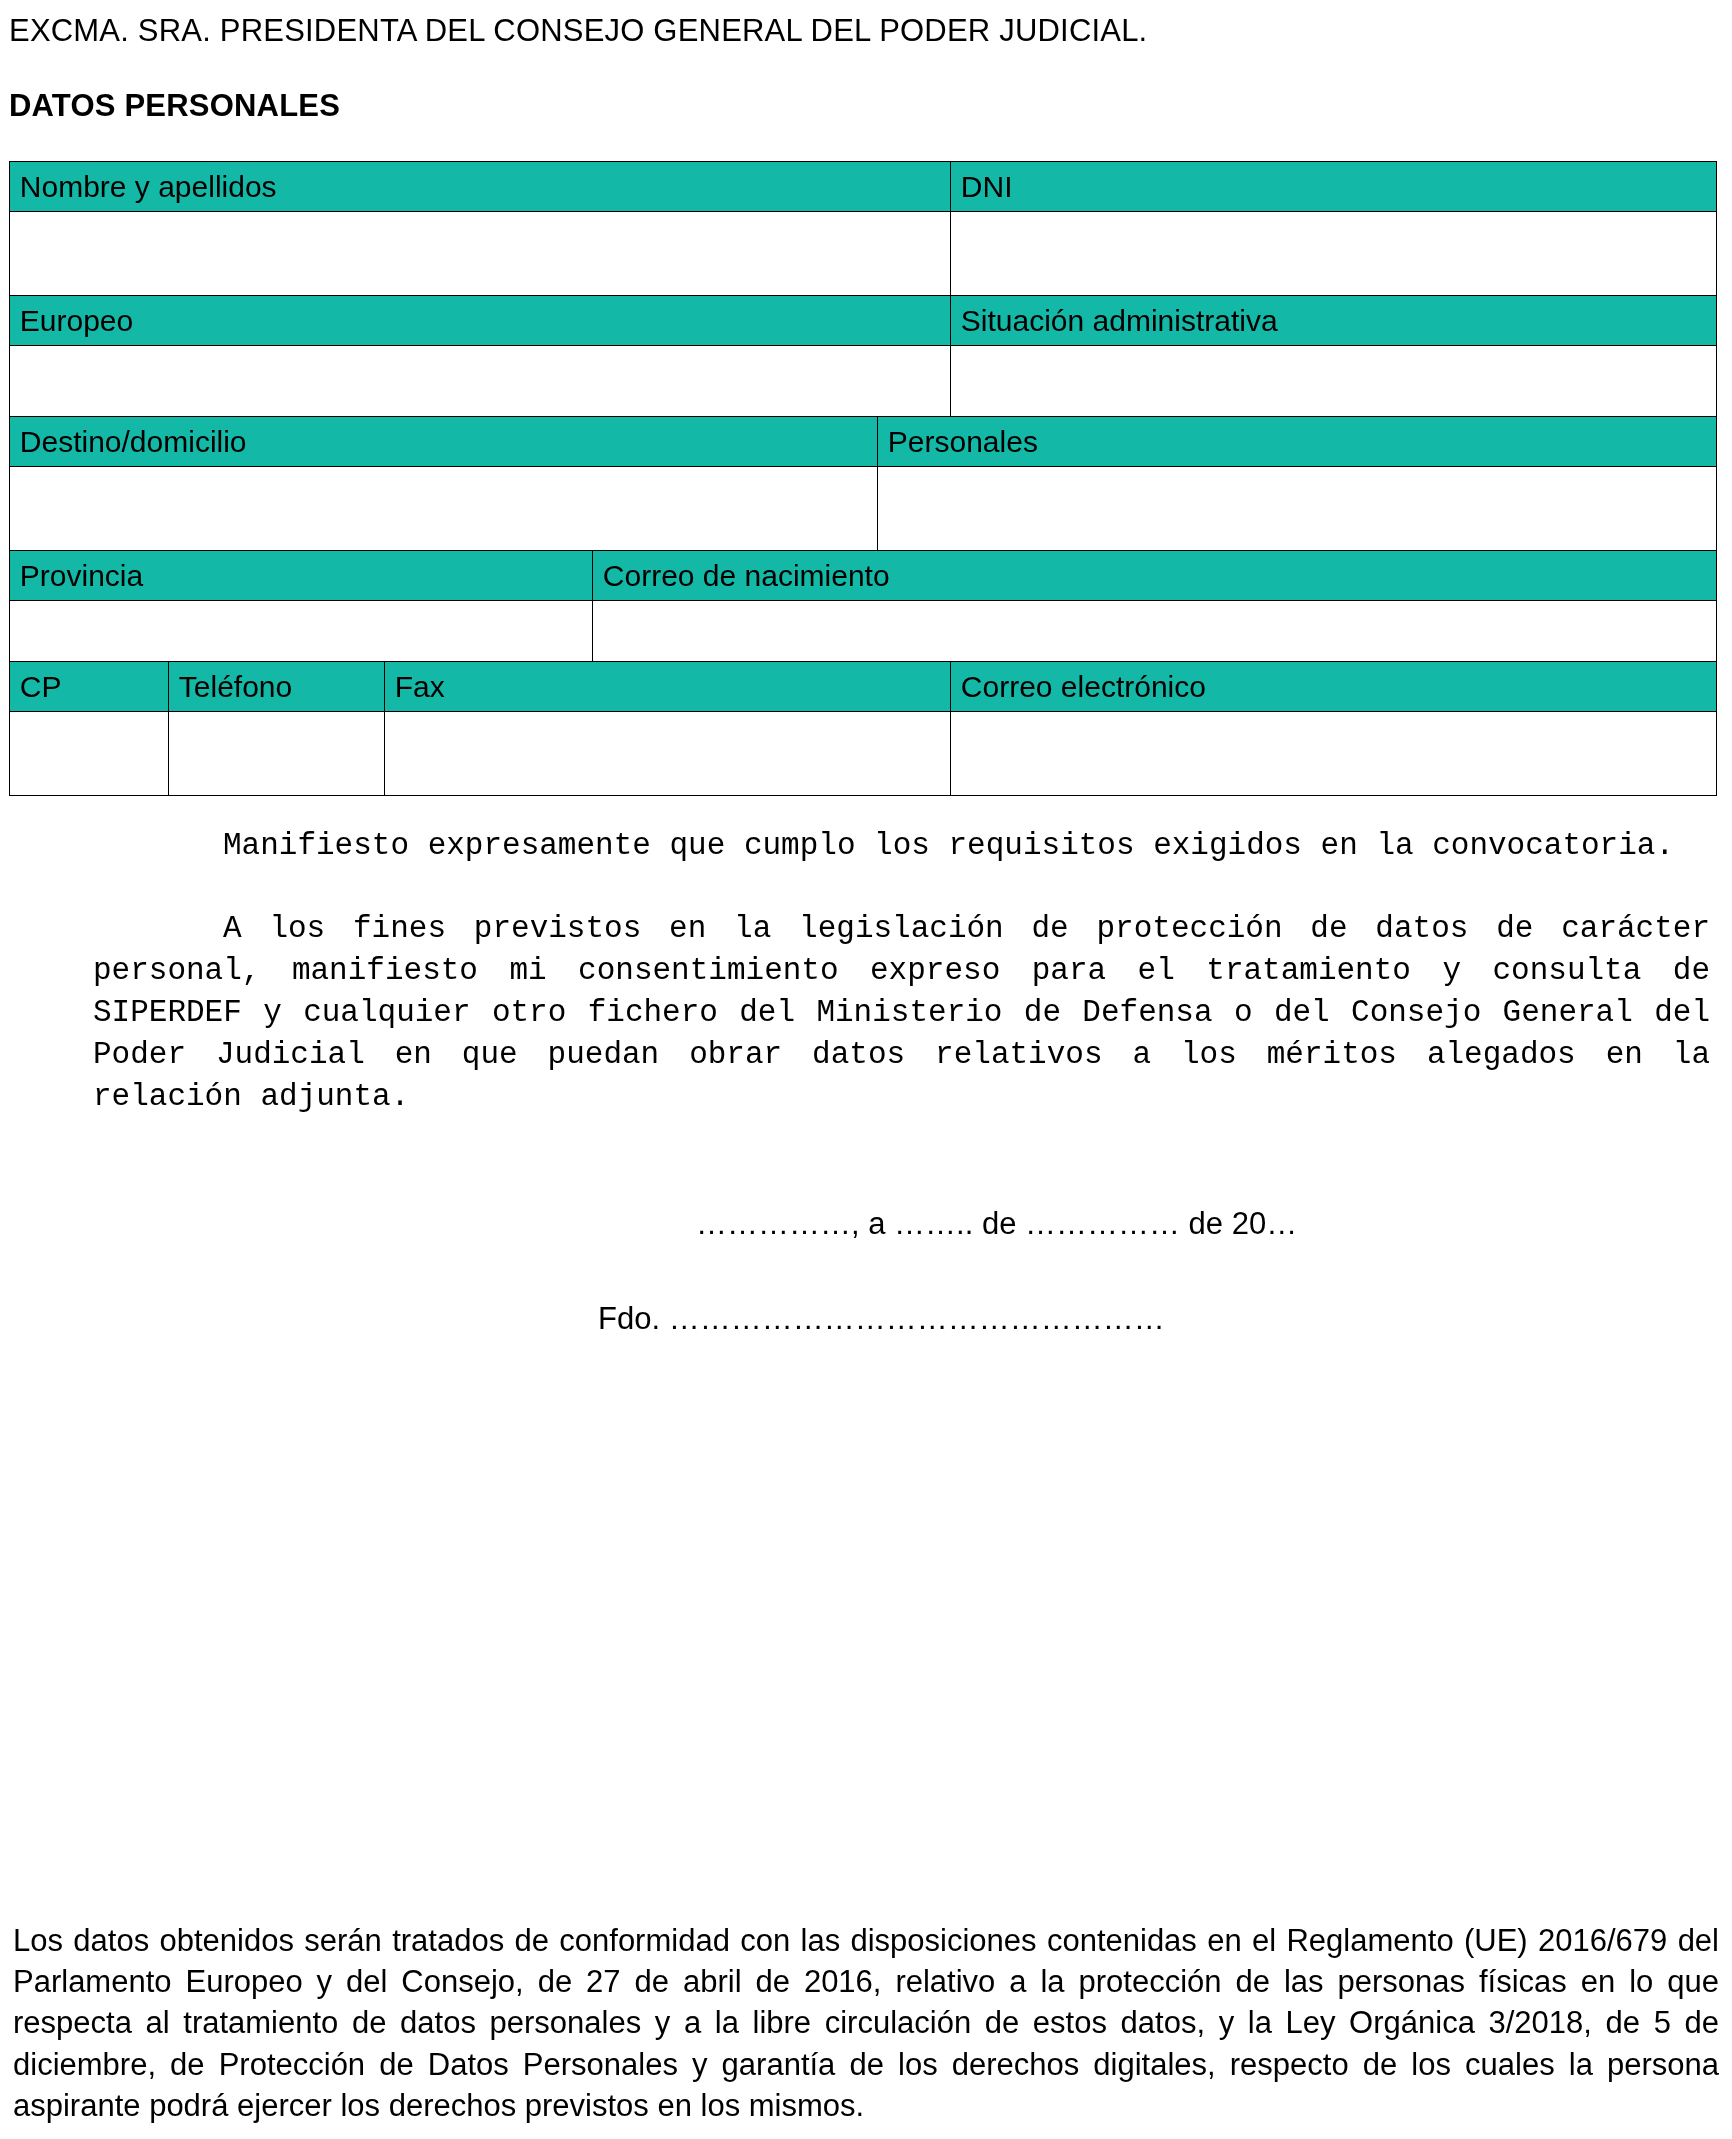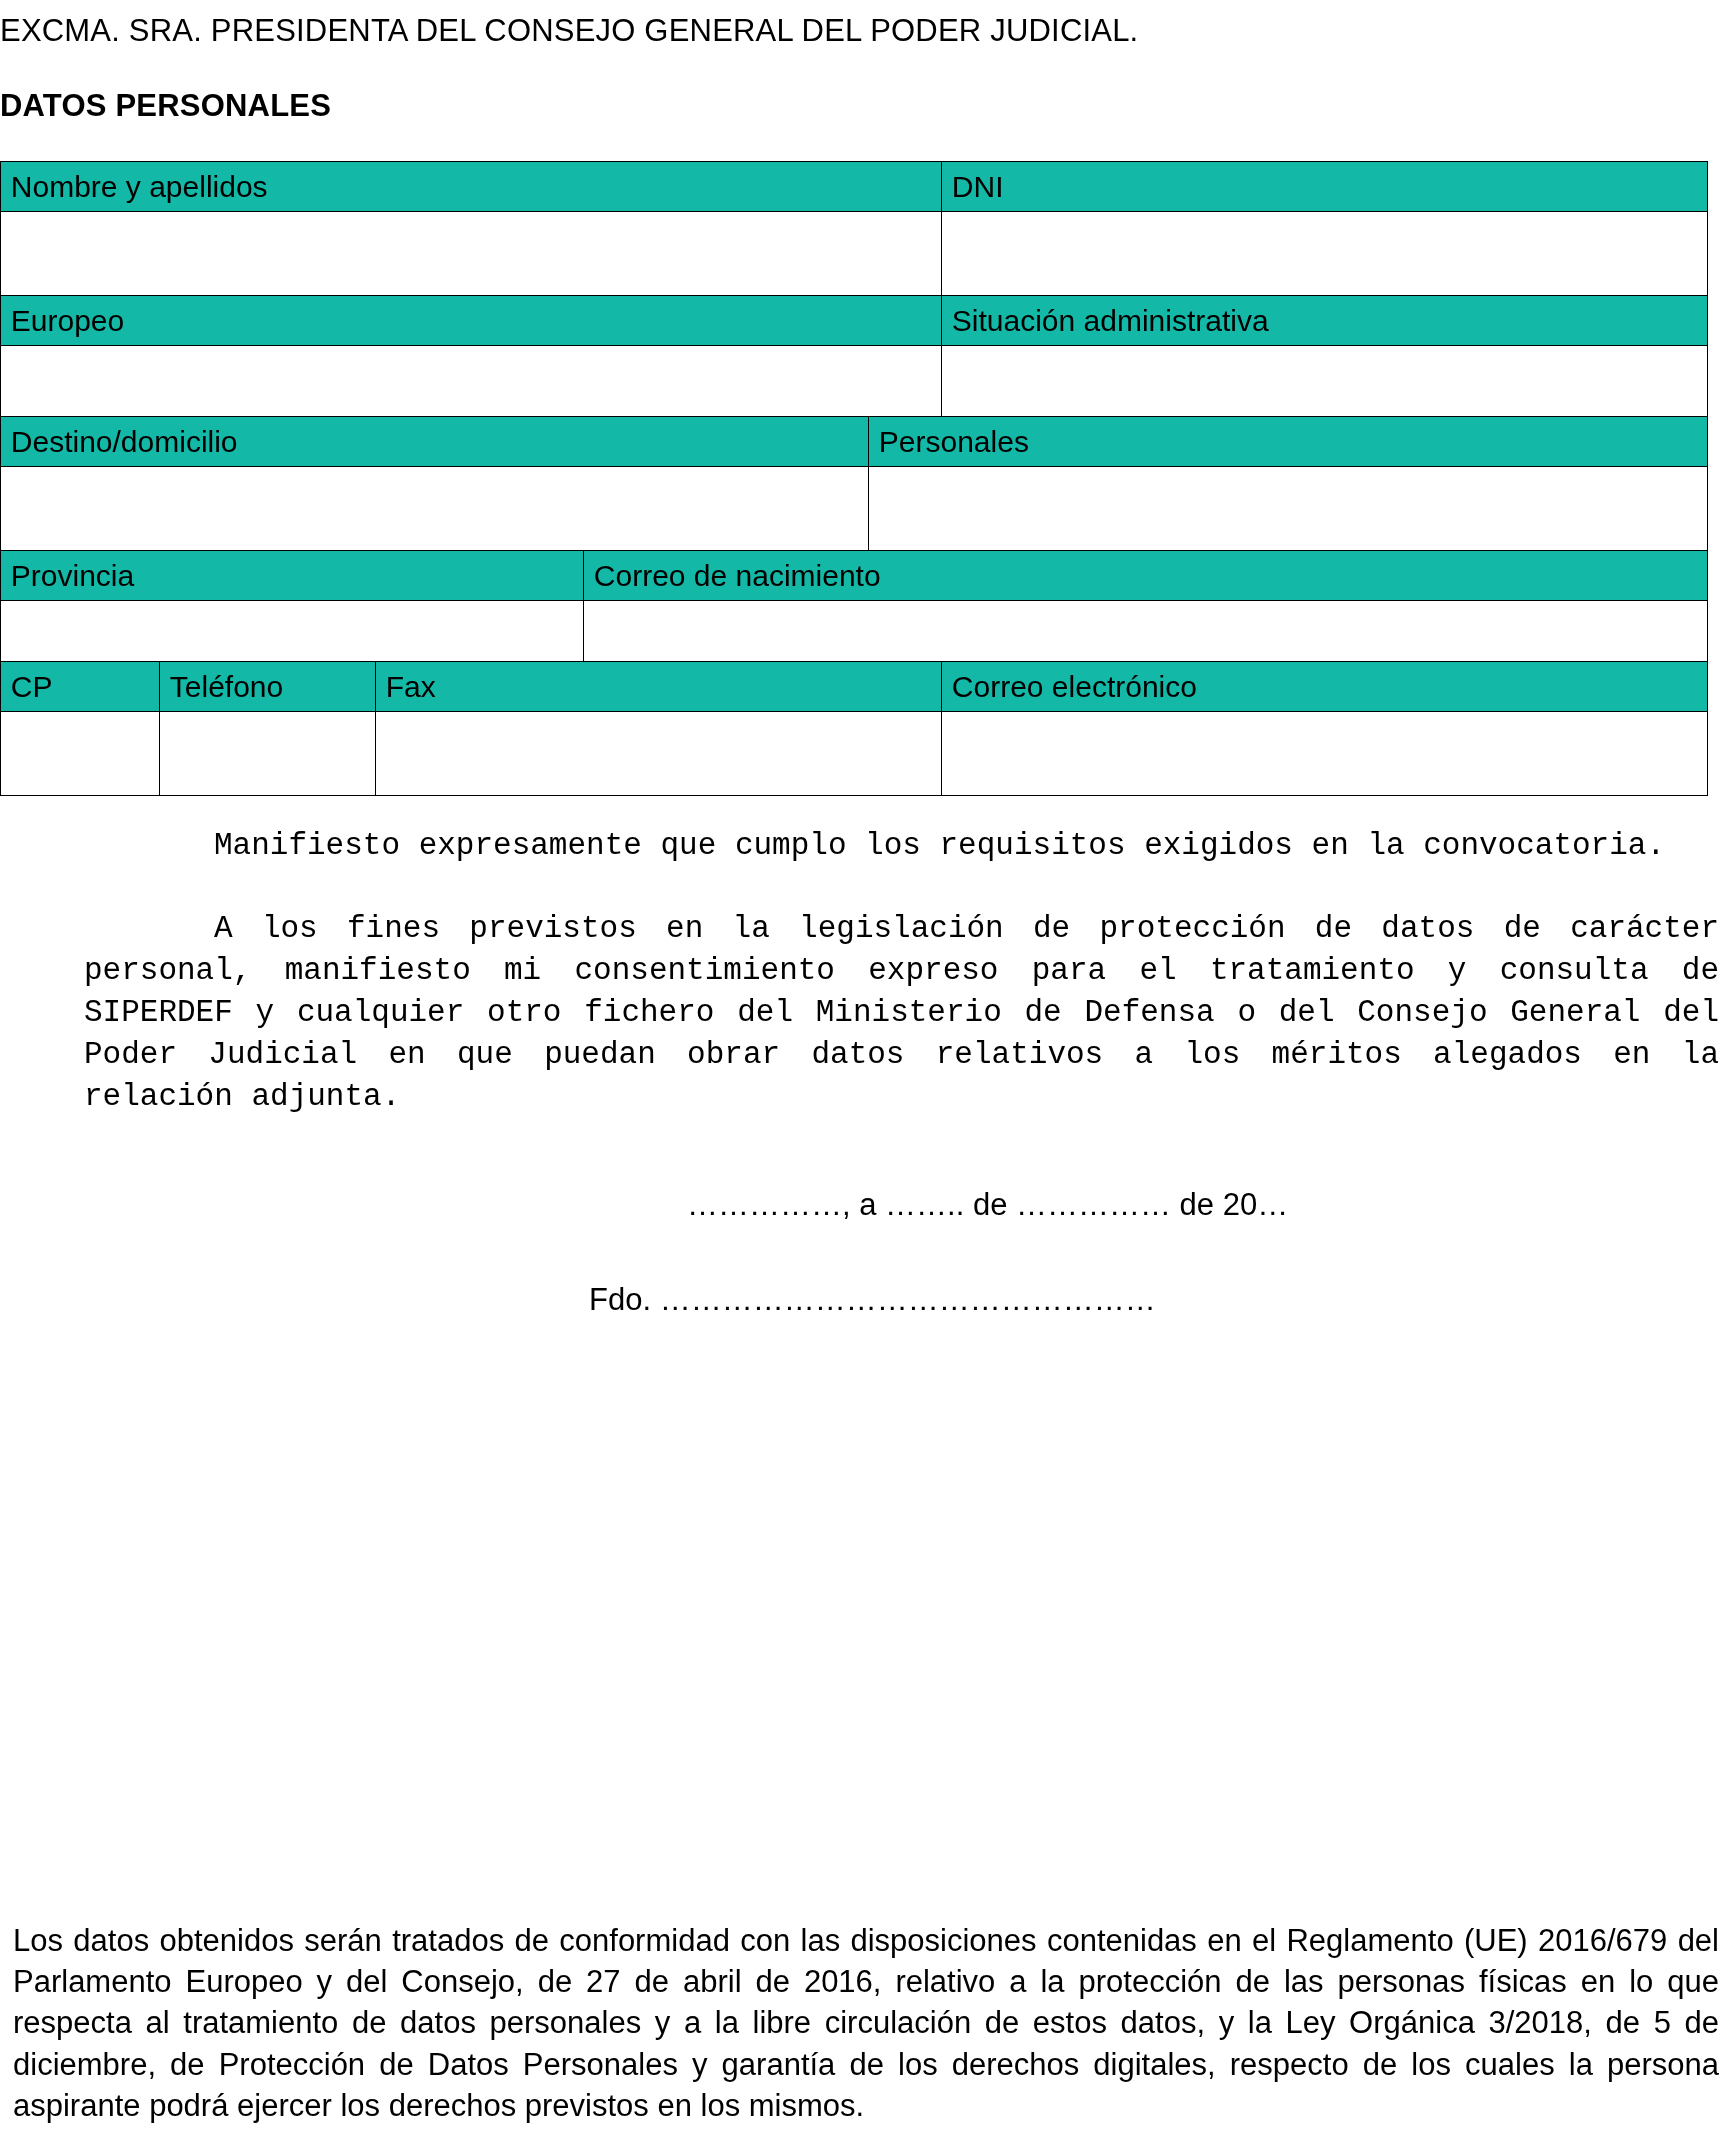--- a/index.html
+++ b/index.html
@@ -12,21 +12,21 @@
     height: 2140px;
     font-family: "Liberation Sans", sans-serif;
     color: #000000;
     -webkit-font-smoothing: antialiased;
   }
   .page {
     position: relative;
     width: 1732px;
     height: 2060px;
     box-sizing: border-box;
-    padding: 0 0;
+    padding: 0 9px;
   }
 
   
   .addressee {
     font-size: 31px;
     line-height: 1.15;
     padding-top: 13px;
     letter-spacing: 0.2px;
     white-space: nowrap;
   }
@@ -76,21 +76,21 @@
     line-height: 1.35;
     text-align: justify;
     text-justify: inter-word;
     margin: 0;
     font-family: Liberation Mono, monospace;
   }
   .para-indent { text-indent: 130px; }
   .para-gap { margin-top: 42px; }
 
   .date-line {
-    margin-top: 67px;
+    margin-top: 86px;
     padding-left: 603px;
     font-size: 31px;
     line-height: 1.3;
   }
   .signature-line {
     margin-top: 55px;
     padding-left: 505px;
     font-size: 31px;
     line-height: 1.3;
   }

